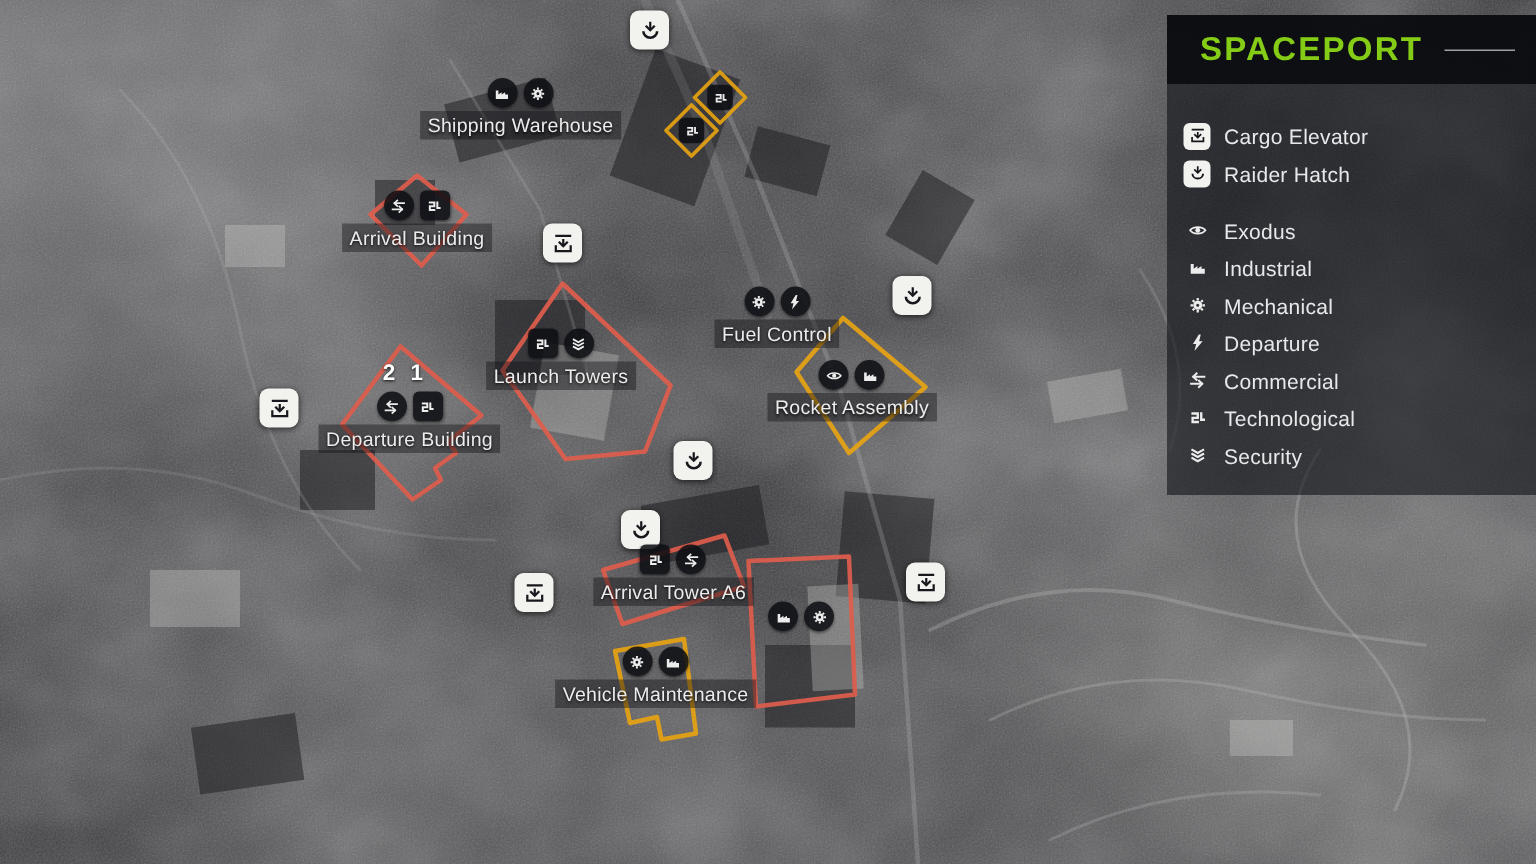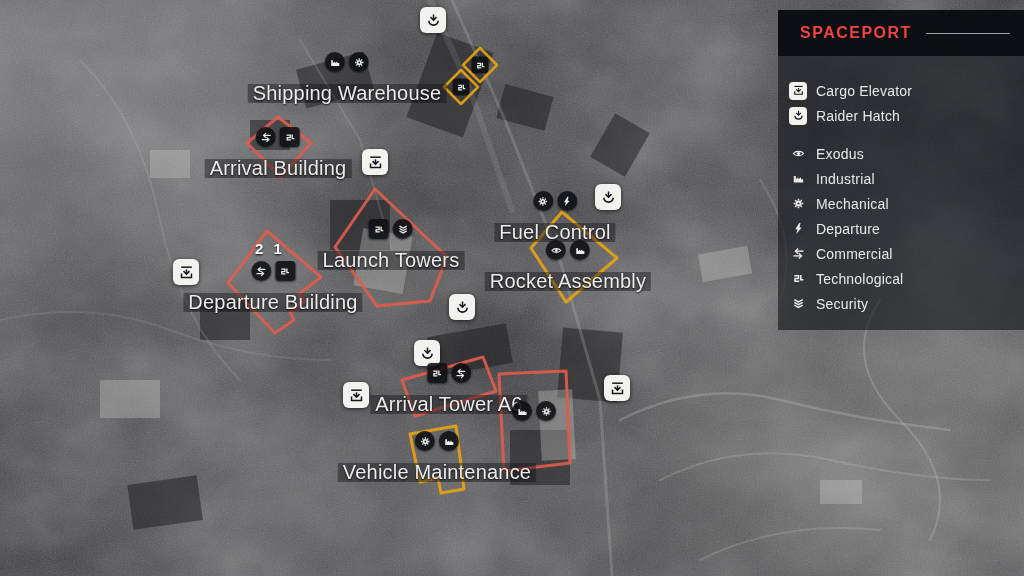--- a/index.html
+++ b/index.html
@@ -35,22 +35,22 @@
   .loc{position:absolute;transform:translateX(-50%);text-align:center;}
   .badges{display:flex;justify-content:center;gap:4px;height:20px;}
   .cat-badge{
     width:20px;height:20px;border-radius:50%;background:rgba(14,15,19,.88);
     color:#ececec;display:flex;align-items:center;justify-content:center;
     box-shadow:0 1px 2px rgba(0,0,0,.5);
   }
   .cat-badge.sq{border-radius:4px;}
   .cat-badge svg{width:13px;height:13px;}
   .loc-label{
-    margin-top:12px;display:inline-block;white-space:nowrap;
-    font-size:20px;line-height:19px;letter-spacing:.2px;color:#ececec;
+    margin-top:2px;display:inline-block;white-space:nowrap;
+    font-size:13px;line-height:19px;letter-spacing:.2px;color:#ececec;
     background:rgba(16,17,22,.42);padding:0 5px;
     text-shadow:0 1px 2px rgba(0,0,0,.9);
   }
   .counter{
     position:absolute;top:-21px;left:50%;transform:translateX(-60%);
     font-size:15px;font-weight:bold;color:#fff;letter-spacing:3px;
     text-shadow:0 1px 2px rgba(0,0,0,.9);white-space:nowrap;
   }
   .tech-pin{
     position:absolute;width:17px;height:17px;border-radius:4px;
@@ -58,21 +58,21 @@
     display:flex;align-items:center;justify-content:center;
     transform:translate(-50%,-50%);
   }
   .tech-pin svg{width:12px;height:12px;}
   
   .panel{position:absolute;left:778px;top:10px;right:0;color:#e7e8ea;}
   .panel-header{
     height:46px;background:rgba(8,10,14,.94);
     display:flex;align-items:center;padding:0 14px 0 22px;
   }
-  .panel-title{font-size:16px;font-weight:bold;letter-spacing:1.5px;color:#ef4444;}
+  .panel-title{font-size:22px;font-weight:bold;letter-spacing:1.5px;color:#84cc16;}
   .panel-rule{flex:1;height:1px;background:#cfd2d6;opacity:.75;margin-left:14px;}
   .panel-body{background:rgba(12,14,19,.58);padding:22px 21px 14px 10px;}
   .legend-row{display:flex;align-items:center;height:25px;gap:9px;padding-left:1px;}
   .legend-gap{height:13px;}
   .legend-box{
     width:18px;height:18px;border-radius:4px;background:#f2f2ef;color:#15161a;
     display:flex;align-items:center;justify-content:center;flex:0 0 auto;
   }
   .legend-box svg{width:13px;height:13px;}
   .legend-glyph{
@@ -301,37 +301,37 @@
         </span>
       <span class="cat-badge sq">
           <svg>
             <use href="#i-technological"></use>
           </svg>
         </span>
     </div>
     <div class="loc-label">Departure Building</div>
   </div>
 
-  <div class="loc" style="left:391px;top:219px">
+  <div class="loc" style="left:374px;top:219px">
     <div class="badges">
       <span class="cat-badge sq">
           <svg>
             <use href="#i-technological"></use>
           </svg>
         </span>
       <span class="cat-badge">
           <svg>
             <use href="#i-security"></use>
           </svg>
         </span>
     </div>
     <div class="loc-label">Launch Towers</div>
   </div>
 
-  <div class="loc" style="left:555px;top:191px">
+  <div class="loc" style="left:518px;top:191px">
     <div class="badges">
       <span class="cat-badge">
           <svg>
             <use href="#i-mechanical"></use>
           </svg>
         </span>
       <span class="cat-badge">
           <svg>
             <use href="#i-electrical"></use>
           </svg>

